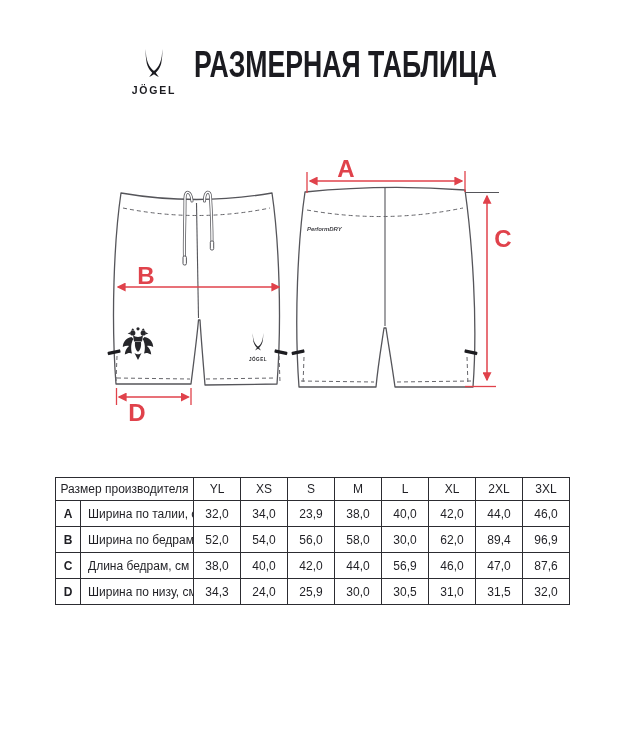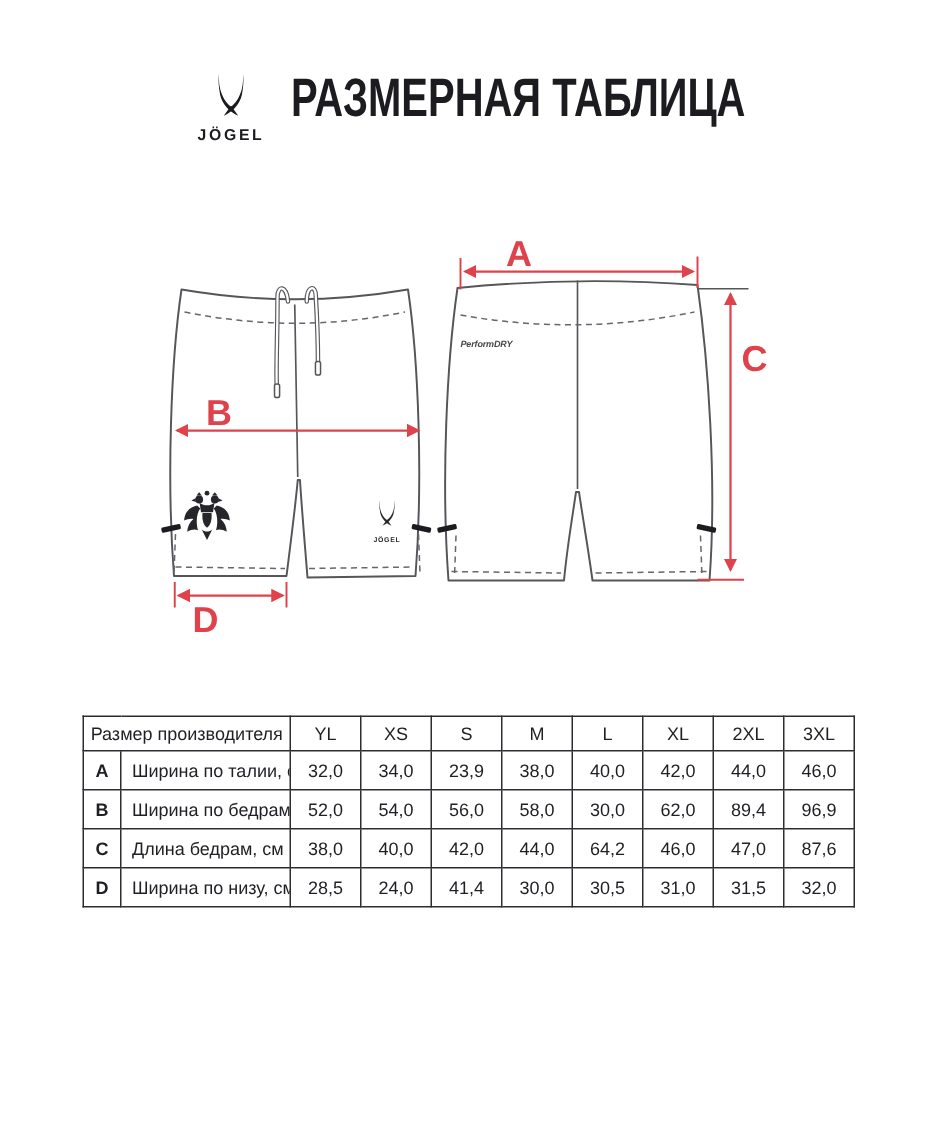--- a/index.html
+++ b/index.html
@@ -198,31 +198,31 @@
         <td>89,4</td>
         <td>96,9</td>
       </tr>
       <tr class="row-data">
         <td class="letter">C</td>
         <td class="desc">Длина бедрам, см</td>
         <td>38,0</td>
         <td>40,0</td>
         <td>42,0</td>
         <td>44,0</td>
-        <td>64,2</td>
+        <td>56,9</td>
         <td>46,0</td>
         <td>47,0</td>
         <td>87,6</td>
       </tr>
       <tr class="row-data">
         <td class="letter">D</td>
         <td class="desc">Ширина по низу, см</td>
-        <td>28,5</td>
+        <td>34,3</td>
         <td>24,0</td>
-        <td>41,4</td>
+        <td>25,9</td>
         <td>30,0</td>
         <td>30,5</td>
         <td>31,0</td>
         <td>31,5</td>
         <td>32,0</td>
       </tr>
     </tbody>
   </table>
 </div>
 

